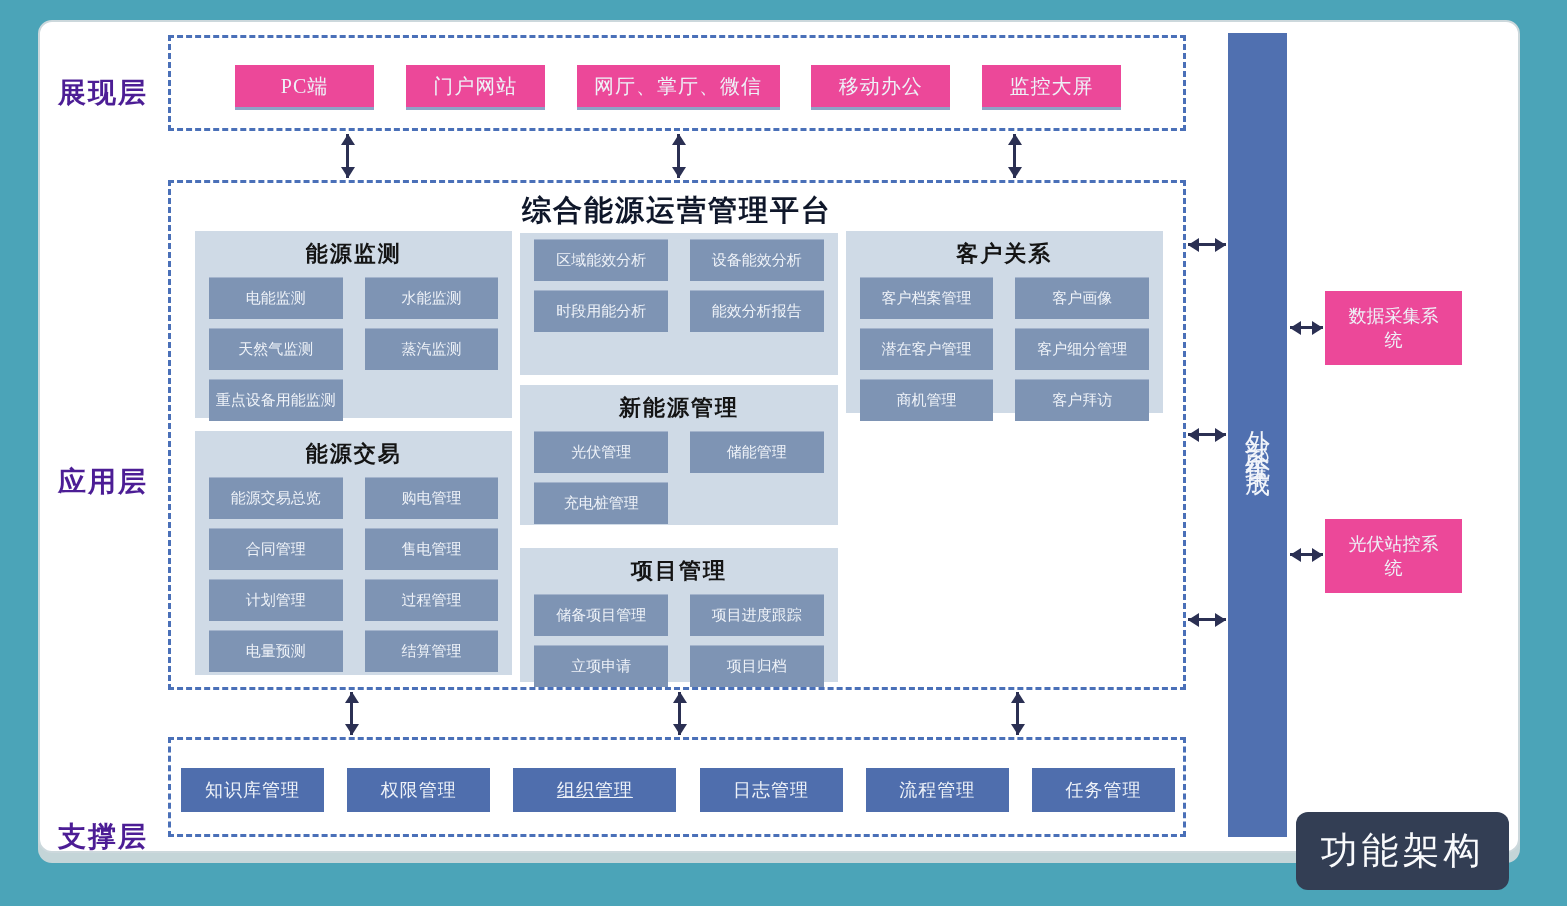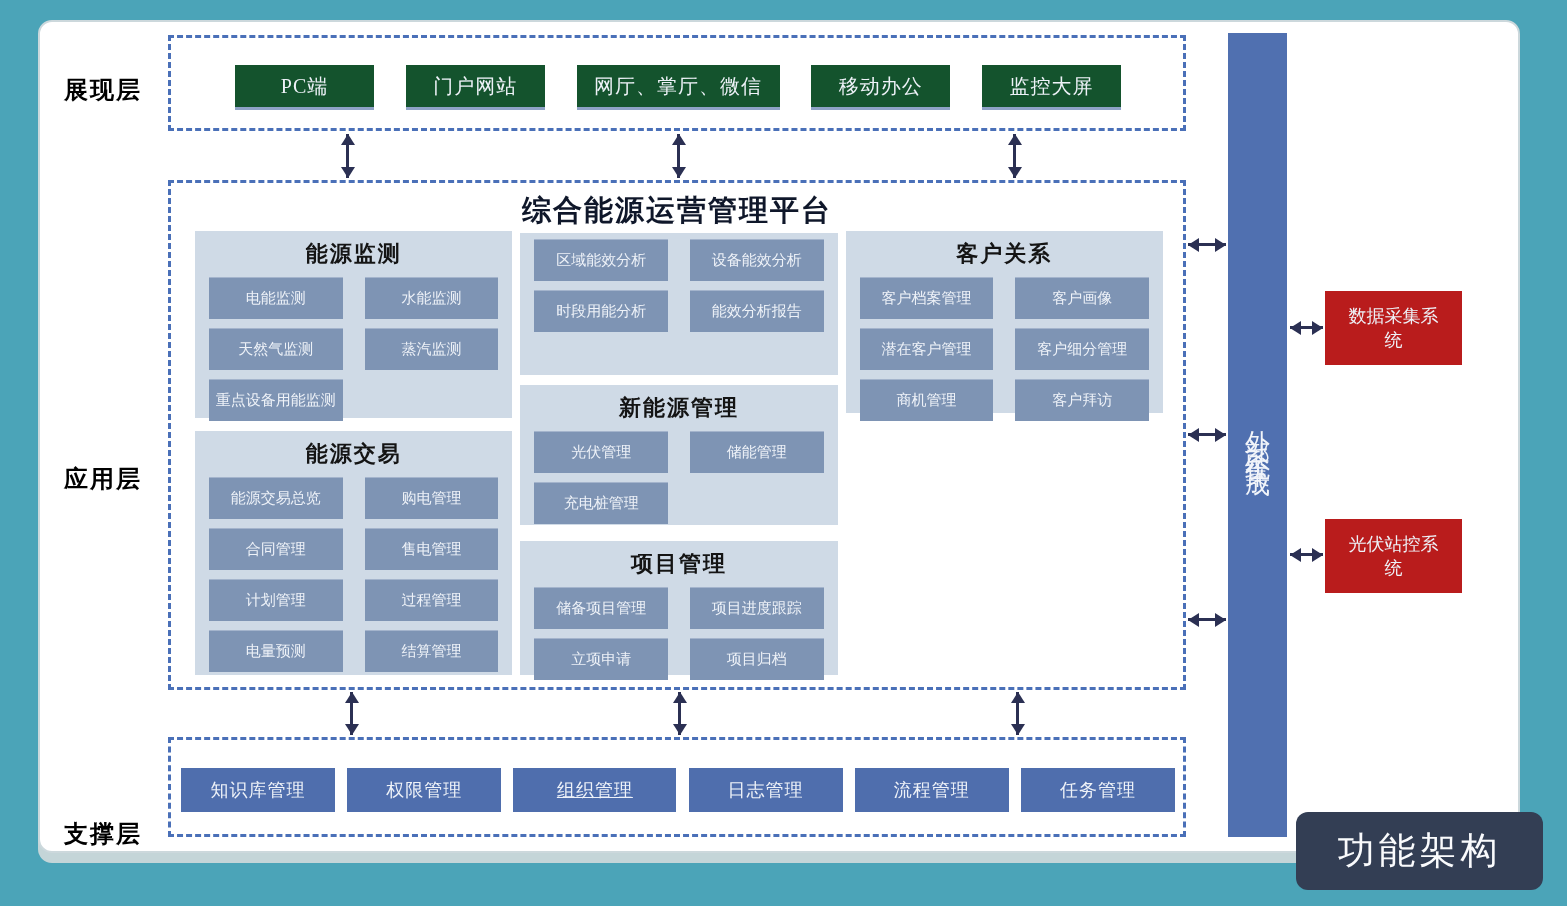--- a/index.html
+++ b/index.html
@@ -4,33 +4,33 @@
 <style>
   * { margin:0; padding:0; box-sizing:border-box; }
   html,body { width:1567px; height:906px; }
   body { font-family:"Liberation Sans", sans-serif; background:#4ba4b8; overflow:hidden; }
   .stage { position:relative; width:1567px; height:906px; background:#4ba4b8; }
 
   .card { position:absolute; left:38px; top:20px; width:1482px; height:833px;
           background:#ffffff; border:2px solid #ccd8dc; border-radius:14px;
           box-shadow:0 10px 0 rgba(210,218,220,.9); }
 
-  .layer-label { position:absolute; width:110px; text-align:center; color:#000000;
-                 font-weight:bold; font-size:24px; letter-spacing:2px;
+  .layer-label { position:absolute; width:110px; text-align:center; color:#4c1d95;
+                 font-weight:bold; font-size:28px; letter-spacing:2px;
                  font-family:"Liberation Sans", sans-serif; }
 
   .dashed-box { position:absolute; border:3px dashed #4a70b8; background:transparent; }
   .box-presentation { left:168px; top:35px;  width:1018px; height:96px; }
   .box-application  { left:168px; top:180px; width:1018px; height:510px; }
   .box-support      { left:168px; top:737px; width:1018px; height:100px; }
 
   
   .pres-row { position:absolute; left:64px; right:62px; top:27px; display:flex;
               justify-content:space-between; }
-  .pbox { width:139px; height:45px; background:#14532d; border-bottom:3px solid #8ea2c6;
+  .pbox { width:139px; height:45px; background:#ec4899; border-bottom:3px solid #8ea2c6;
           color:#eef2f8; display:flex; align-items:center; justify-content:center;
           font-family:"Liberation Serif", serif; font-size:20px; letter-spacing:1px; }
   .pbox.wide { width:203px; }
 
   
   .app-title { position:absolute; top:8px; left:0; right:0; text-align:center;
                font-size:29px; font-weight:bold; color:#0f172a;
                font-family:"Liberation Sans", sans-serif; letter-spacing:2px; }
   .cols { position:absolute; top:48px; left:24px; right:20px; display:flex; gap:8px; }
   .col { flex:1; display:flex; flex-direction:column; }
@@ -41,39 +41,39 @@
            grid-auto-rows:minmax(42px,auto); }
   .item { background:#7e94b4; border-top:1px solid #a4b4cc; color:#eef2f8;
           display:flex; align-items:center; justify-content:center; text-align:center;
           font-family:"Liberation Serif", serif; font-size:15px; line-height:1.25;
           padding:2px 4px; }
 
   
   .p-energy-mon   { height:187px; margin-bottom:13px; }
   .p-energy-trade { height:244px; }
   .p-eff          { height:142px; margin-top:2px; margin-bottom:10px; }
-  .p-newenergy    { height:140px; margin-bottom:16px; }
+  .p-newenergy    { height:140px; margin-bottom:23px; }
   .p-project      { height:134px; }
   .p-ops          { height:184px; margin-bottom:16px; }
   .p-crm          { height:182px; }
 
   
   .sup-row { position:absolute; left:10px; right:8px; top:28px; display:flex;
              justify-content:space-between; }
-  .sbox { width:154px; height:44px; background:#4f6ead; color:#eef2f8;
+  .sbox { width:143px; height:44px; background:#4f6ead; color:#eef2f8;
           display:flex; align-items:center; justify-content:center;
           font-family:"Liberation Serif", serif; font-size:18px; letter-spacing:1px; }
   .sbox.wide { width:163px;text-decoration:underline; }
 
   
   .ext-bar { position:absolute; left:1228px; top:33px; width:59px; height:804px;
              background:#5070b0; color:#f2f5fa; display:flex; align-items:center;
              justify-content:center; writing-mode:vertical-rl; text-orientation:upright;
              font-family:"Liberation Serif", serif; font-size:25px; letter-spacing:8px; }
-  .ext-box { position:absolute; left:1325px; width:137px; height:74px; background:#b91c1c;
+  .ext-box { position:absolute; left:1325px; width:137px; height:74px; background:#ec4899;
              color:#eef2f8; display:flex; align-items:center; justify-content:center;
              text-align:center; font-family:"Liberation Serif", serif; font-size:18px;
              line-height:1.35; padding:0 18px; }
   .ext-box.b1 { top:291px; }
   .ext-box.b2 { top:519px; }
 
   
   .av { position:absolute; width:3px; background:#2b3053; }
   .av::before { content:''; position:absolute; top:0; left:50%; transform:translateX(-50%);
                 border-left:7px solid transparent; border-right:7px solid transparent;
@@ -83,21 +83,21 @@
                 border-top:11px solid #2b3053; }
   .ah { position:absolute; height:3px; background:#2b3053; }
   .ah::before { content:''; position:absolute; left:0; top:50%; transform:translateY(-50%);
                 border-top:7px solid transparent; border-bottom:7px solid transparent;
                 border-right:11px solid #2b3053; }
   .ah::after  { content:''; position:absolute; right:0; top:50%; transform:translateY(-50%);
                 border-top:7px solid transparent; border-bottom:7px solid transparent;
                 border-left:11px solid #2b3053; }
 
   
-  .badge { position:absolute; left:1296px; top:812px; width:247px; height:78px;
+  .badge { position:absolute; left:1296px; top:812px; width:213px; height:78px;
            background:#333e54; border-radius:12px; color:#fafbfd; display:flex;
            align-items:center; justify-content:center; font-size:37px;
            font-family:"Liberation Sans", sans-serif; letter-spacing:4px; }
 </style>
 </head>
 <body>
 
 <div class="stage">
   <div class="card"></div>
 

